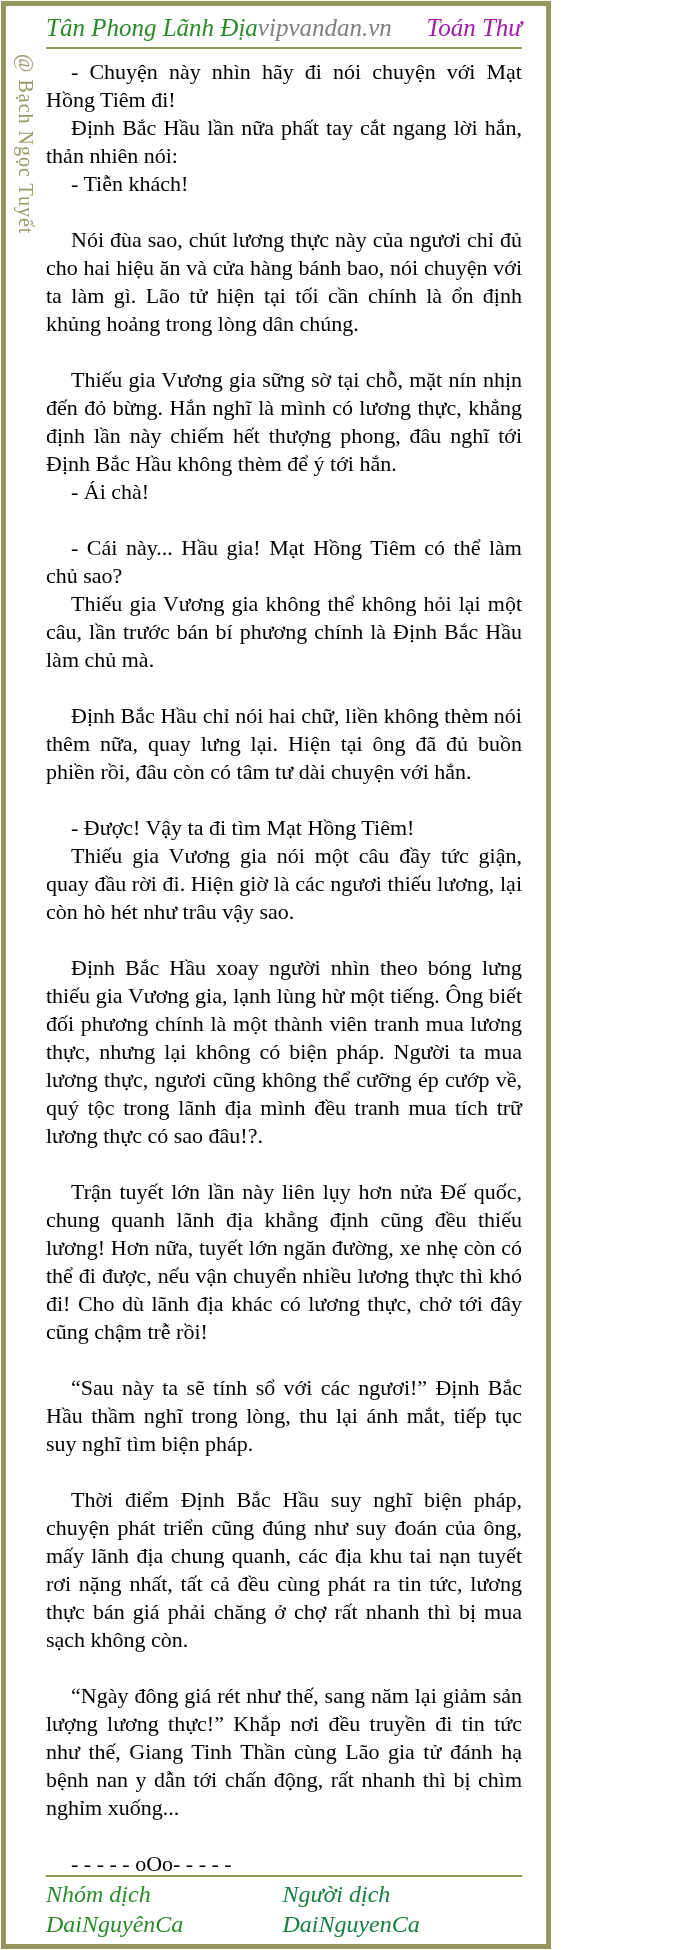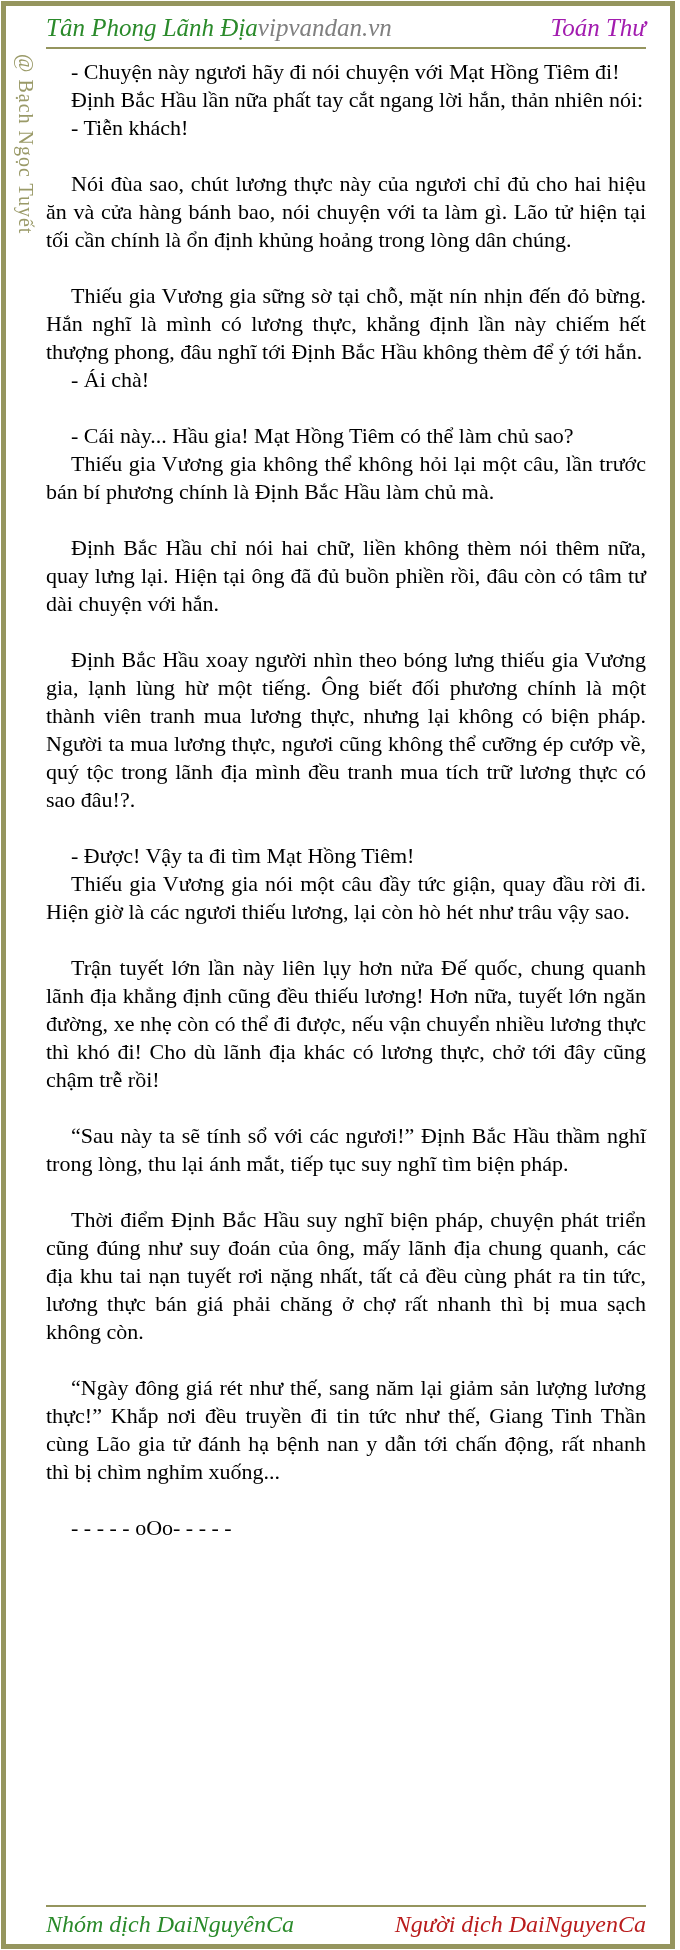--- a/index.html
+++ b/index.html
@@ -2,21 +2,21 @@
 <html><head>
 <meta charset="utf-8">
 <style>
   html,body{margin:0;padding:0;background:#ffffff;}
   body{
     width:680px;height:1950px;position:relative;
     font-family:"Liberation Serif", serif;
   }
   .page{
     box-sizing:border-box;
-    width:674px;height:1948px;margin:1px;
+    width:550px;height:1948px;margin:1px;
     border:5px solid #95955e;
     position:relative;background:#ffffff;overflow:hidden;
   }
   .header{
     display:flex;align-items:baseline;
     margin:7px 24px 0 40px;
     font-style:italic;font-size:25px;line-height:30px;
     white-space:nowrap;
   }
   .h-title{color:#2a8a2a;}
@@ -40,63 +40,63 @@
   .block{margin:0 0 28px 0;}
   .block p{margin:0;text-indent:25px;}
   .footer{position:absolute;left:0;right:0;bottom:3px;}
   .f-rule{height:0;border-top:2px solid #95955e;margin:0 24px 0 40px;}
   .f-row{
     display:flex;justify-content:space-between;
     margin:2px 24px 2px 40px;
     font-style:italic;font-size:24px;line-height:30px;
   }
   .f-left{color:#2a8a2a;}
-  .f-right{color:#b91c1c;}
+  .f-right{color:#15803d;}
 </style>
 </head>
 <body>
 
 <div class="page">
 
   <header class="header">
     <span class="h-title">Tân Phong Lãnh Địa</span>
     <span class="h-site">vipvandan.vn</span>
     <span class="h-chapter">Toán Thư</span>
   </header>
 
   <div class="rule"></div>
 
   <div class="watermark">@ Bạch Ngọc Tuyết</div>
 
   <main class="content">
       <div class="block">
-        <p>- Chuyện này ngươi hãy đi nói chuyện với Mạt Hồng Tiêm đi!</p>
+        <p>- Chuyện này nhìn hãy đi nói chuyện với Mạt Hồng Tiêm đi!</p>
         <p>Định Bắc Hầu lần nữa phất tay cắt ngang lời hắn, thản nhiên nói:</p>
         <p>- Tiễn khách!</p>
       </div>
       <div class="block">
         <p>Nói đùa sao, chút lương thực này của ngươi chỉ đủ cho hai hiệu ăn và cửa hàng bánh bao, nói chuyện với ta làm gì. Lão tử hiện tại tối cần chính là ổn định khủng hoảng trong lòng dân chúng.</p>
       </div>
       <div class="block">
         <p>Thiếu gia Vương gia sững sờ tại chỗ, mặt nín nhịn đến đỏ bừng. Hắn nghĩ là mình có lương thực, khẳng định lần này chiếm hết thượng phong, đâu nghĩ tới Định Bắc Hầu không thèm để ý tới hắn.</p>
         <p>- Ái chà!</p>
       </div>
       <div class="block">
         <p>- Cái này... Hầu gia! Mạt Hồng Tiêm có thể làm chủ sao?</p>
         <p>Thiếu gia Vương gia không thể không hỏi lại một câu, lần trước bán bí phương chính là Định Bắc Hầu làm chủ mà.</p>
       </div>
       <div class="block">
         <p>Định Bắc Hầu chỉ nói hai chữ, liền không thèm nói thêm nữa, quay lưng lại. Hiện tại ông đã đủ buồn phiền rồi, đâu còn có tâm tư dài chuyện với hắn.</p>
       </div>
       <div class="block">
-        <p>Định Bắc Hầu xoay người nhìn theo bóng lưng thiếu gia Vương gia, lạnh lùng hừ một tiếng. Ông biết đối phương chính là một thành viên tranh mua lương thực, nhưng lại không có biện pháp. Người ta mua lương thực, ngươi cũng không thể cưỡng ép cướp về, quý tộc trong lãnh địa mình đều tranh mua tích trữ lương thực có sao đâu!?.</p>
+        <p>- Được! Vậy ta đi tìm Mạt Hồng Tiêm!</p>
+        <p>Thiếu gia Vương gia nói một câu đầy tức giận, quay đầu rời đi. Hiện giờ là các ngươi thiếu lương, lại còn hò hét như trâu vậy sao.</p>
       </div>
       <div class="block">
-        <p>- Được! Vậy ta đi tìm Mạt Hồng Tiêm!</p>
-        <p>Thiếu gia Vương gia nói một câu đầy tức giận, quay đầu rời đi. Hiện giờ là các ngươi thiếu lương, lại còn hò hét như trâu vậy sao.</p>
+        <p>Định Bắc Hầu xoay người nhìn theo bóng lưng thiếu gia Vương gia, lạnh lùng hừ một tiếng. Ông biết đối phương chính là một thành viên tranh mua lương thực, nhưng lại không có biện pháp. Người ta mua lương thực, ngươi cũng không thể cưỡng ép cướp về, quý tộc trong lãnh địa mình đều tranh mua tích trữ lương thực có sao đâu!?.</p>
       </div>
       <div class="block">
         <p>Trận tuyết lớn lần này liên lụy hơn nửa Đế quốc, chung quanh lãnh địa khẳng định cũng đều thiếu lương! Hơn nữa, tuyết lớn ngăn đường, xe nhẹ còn có thể đi được, nếu vận chuyển nhiều lương thực thì khó đi! Cho dù lãnh địa khác có lương thực, chở tới đây cũng chậm trễ rồi!</p>
       </div>
       <div class="block">
         <p>“Sau này ta sẽ tính sổ với các ngươi!” Định Bắc Hầu thầm nghĩ trong lòng, thu lại ánh mắt, tiếp tục suy nghĩ tìm biện pháp.</p>
       </div>
       <div class="block">
         <p>Thời điểm Định Bắc Hầu suy nghĩ biện pháp, chuyện phát triển cũng đúng như suy đoán của ông, mấy lãnh địa chung quanh, các địa khu tai nạn tuyết rơi nặng nhất, tất cả đều cùng phát ra tin tức, lương thực bán giá phải chăng ở chợ rất nhanh thì bị mua sạch không còn.</p>
       </div>

